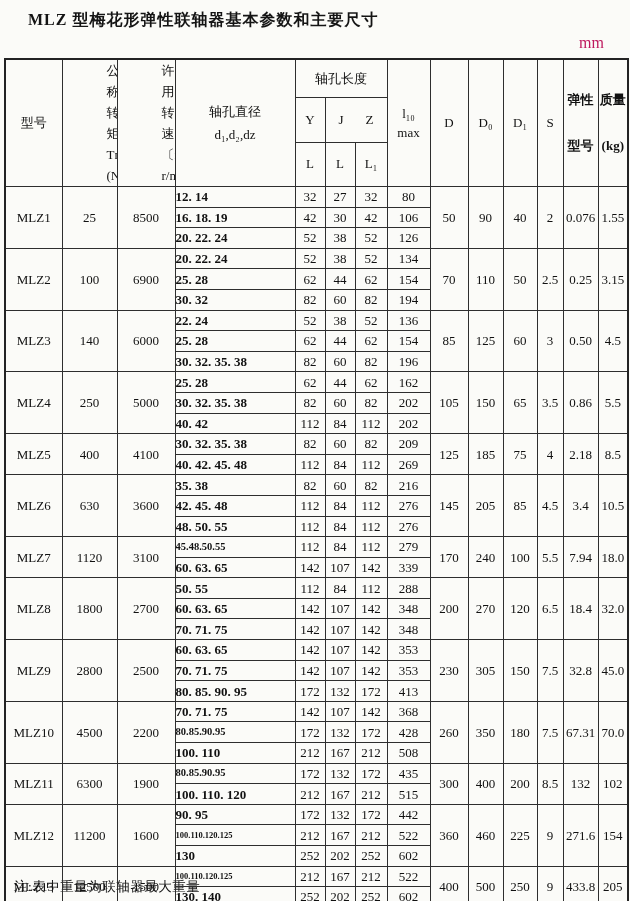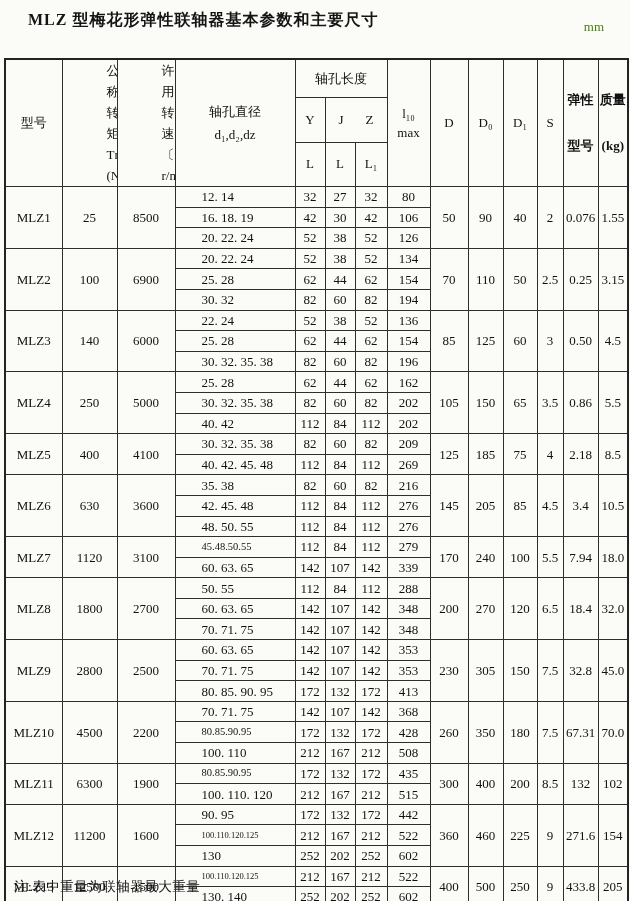--- a/index.html
+++ b/index.html
@@ -7,21 +7,21 @@
   .page {
     position:relative; width:630px; height:901px; margin:0 auto;
     background:#fbfbf8; color:#141414; overflow:hidden;
     font-family:"Liberation Serif","DejaVu Serif",serif;
   }
   .title {
     position:absolute; top:10px; left:28px;
     font-size:16px; font-weight:bold; letter-spacing:1px; white-space:nowrap;
   }
   .unit {
-    position:absolute; top:19px; right:26px; font-size:13px; color:#4d7c0f;
+    position:absolute; top:34px; right:26px; font-size:16px; color:#be185d;
   }
   .watermark {
     position:absolute; top:288px; left:190px; z-index:1;
     font-size:98px; font-weight:bold; color:#c6c6c4; letter-spacing:36px;
     white-space:nowrap; pointer-events:none; line-height:1;
   }
   table.params {
     position:absolute; top:58px; left:4px; z-index:2;
     width:623px; border-collapse:collapse; table-layout:fixed;
     border:2px solid #232323; background:transparent;
@@ -34,21 +34,21 @@
   thead tr:nth-child(1) { height:28px; }
   thead tr:nth-child(2) { height:32px; }
   thead tr:nth-child(3) { height:32px; }
   th.ml  { white-space:pre-line; }
   th.lh21 { line-height:21px;padding-left:44px; }
   th.lh24 { line-height:23px; }
   th.lh18 { line-height:19px; }
   th.gap  { line-height:46px;font-weight:bold; }
   th.jz span + span { margin-left:22px; }
   tbody td { height:20.6px; line-height:1; }
-  td.bore { text-align:left; padding-left:26px; }
+  td.bore { text-align:left; padding-left:0;font-weight:bold; }
   td.sm { font-size:10.5px; }
   td.xs { font-size:8.5px;margin-left:7px; }
   .note {
     position:absolute; top:878px; left:14px; font-size:13.5px; letter-spacing:0.5px;
   }
 </style>
 </head>
 <body>
 
 <div class="page">

